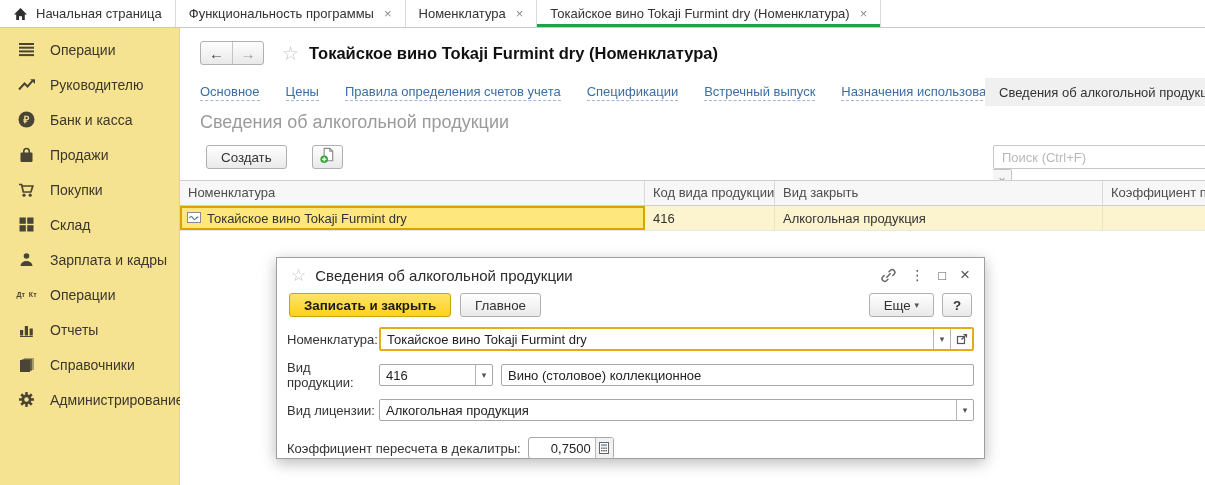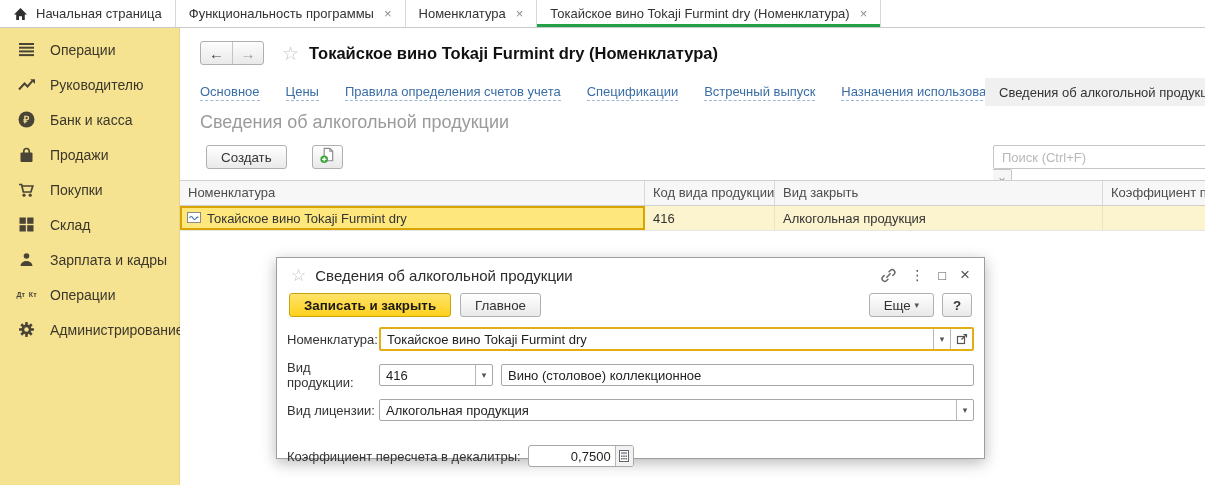--- a/index.html
+++ b/index.html
@@ -71,21 +71,21 @@
   .dlg-fields { padding:2px 10px; }
   .frow { display:flex; align-items:center; margin-bottom:9px; }
   .flabel { width:92px; flex:none; color:#333; }
   .fwrap { display:flex; height:22px; border:1px solid #a8a8a8; border-radius:2px; background:#fff; overflow:hidden; flex:1; }
   .fwrap.focus { border:2px solid #e3ae14; height:24px; }
   .fwrap input { border:none; outline:none; flex:1; padding:0 6px; font-family:"Liberation Sans",sans-serif; font-size:13px; color:#222; background:transparent; min-width:0; }
   .fwrap .openbtn { width:22px; border-left:1px solid #b7b7b7; display:flex; align-items:center; justify-content:center; cursor:pointer; }
   .fwrap.small { flex:none; width:114px; }
   .gap8 { width:8px; flex:none; }
   .coef-label { flex:none; margin-right:7px; color:#333; }
-  .fwrap.coef { flex:none; width:106px; border-radius:3px; }
+  .fwrap.coef { flex:none; width:86px; border-radius:3px; }
   .fwrap.coef input { text-align:right; padding-right:4px; }
   .calcbtn { width:18px; border-left:1px solid #b7b7b7; display:flex; align-items:center; justify-content:center; background:#f2f2f2; cursor:pointer; }
 </style>
 </head>
 <body>
 
 <div class="tabbar">
   <div class="tab">
     <span class="homeicon">
       <svg width="15" height="14" viewBox="0 0 16 15">
@@ -180,20 +180,43 @@
         </svg>
     </span>
     <span>Зарплата и кадры</span>
   </div>
   <div class="side-item">
     <span class="sicon dtkt">
       <span>Дт</span>
         <span class="k">Кт</span>
     </span>
     <span>Операции</span>
+  </div>
+  <div class="side-item">
+    <span class="sicon">
+      <svg width="15" height="14" viewBox="0 0 15 14">
+          <g fill="#4a4436">
+            <rect x="1" y="7" width="3.2" height="5.5"></rect>
+            <rect x="5.8" y="3" width="3.2" height="9.5"></rect>
+            <rect x="10.6" y="5.5" width="3.2" height="7"></rect>
+            <rect x="1" y="13" width="12.8" height="1"></rect>
+          </g>
+        </svg>
+    </span>
+    <span>Отчеты</span>
+  </div>
+  <div class="side-item">
+    <span class="sicon">
+      <svg width="16" height="15" viewBox="0 0 16 15">
+          <rect x="5" y="1" width="10" height="12" fill="#4a4436" opacity="0.45"></rect>
+          <rect x="3" y="2" width="10" height="12" fill="#4a4436" opacity="0.7"></rect>
+          <rect x="1" y="3" width="10" height="12" fill="#4a4436"></rect>
+        </svg>
+    </span>
+    <span>Справочники</span>
   </div>
   <div class="side-item">
     <span class="sicon">
       <svg width="17" height="17" viewBox="0 0 16 16">
           <g fill="#4a4436">
             <rect x="6.8" y="1" width="2.4" height="14"></rect>
             <rect x="1" y="6.8" width="14" height="2.4"></rect>
             <rect x="6.8" y="1" width="2.4" height="14" transform="rotate(45 8 8)"></rect>
             <rect x="6.8" y="1" width="2.4" height="14" transform="rotate(-45 8 8)"></rect>
             <circle cx="8" cy="8" r="4.6"></circle>
@@ -337,21 +360,21 @@
     </div>
 
     <div class="frow">
       <span class="flabel">Вид лицензии:</span>
       <div class="fwrap">
         <input type="text" value="Алкогольная продукция" style="">
         <span class="dd">▾</span>
       </div>
     </div>
 
-    <div class="frow" style="margin-top:24px;">
+    <div class="frow" style="margin-top:16px;">
       <span class="coef-label">Коэффициент пересчета в декалитры:</span>
       <div class="fwrap coef">
         <input type="text" value="0,7500" style="">
         <span class="calcbtn">
           <svg width="10" height="12" viewBox="0 0 10 12">
               <rect x="0.5" y="0.5" width="9" height="11" fill="#fff" stroke="#666"></rect>
               <rect x="2" y="2" width="6" height="2.2" fill="#9aa7b5"></rect>
               <g fill="#666">
                 <rect x="2" y="5.5" width="1.6" height="1.4"></rect>
                 <rect x="4.2" y="5.5" width="1.6" height="1.4"></rect>

